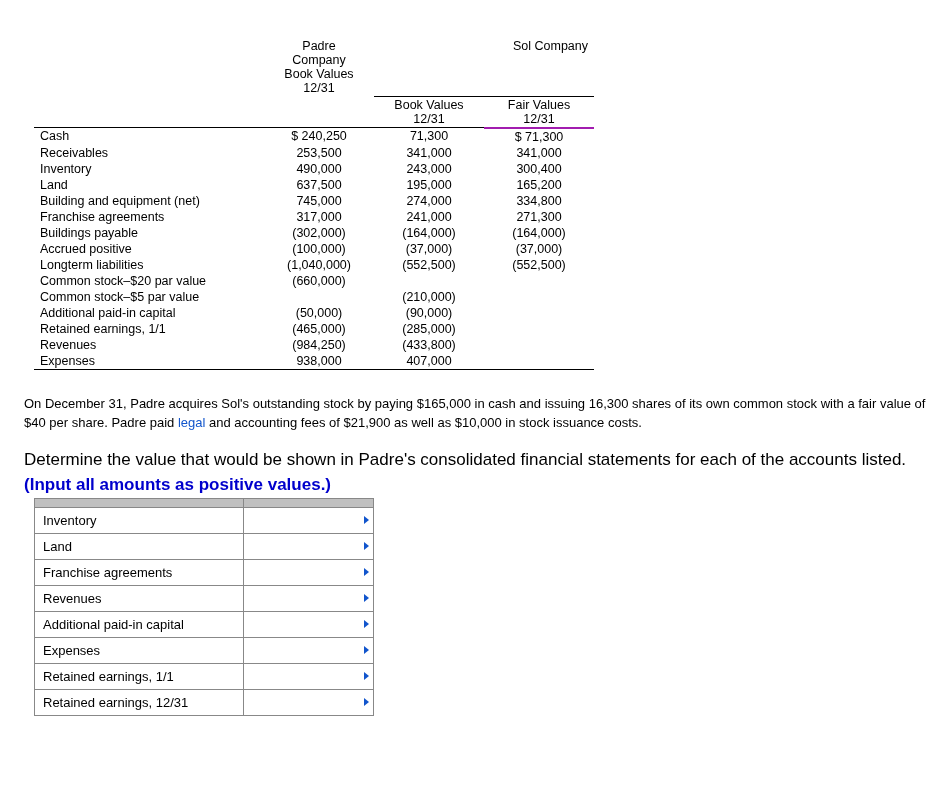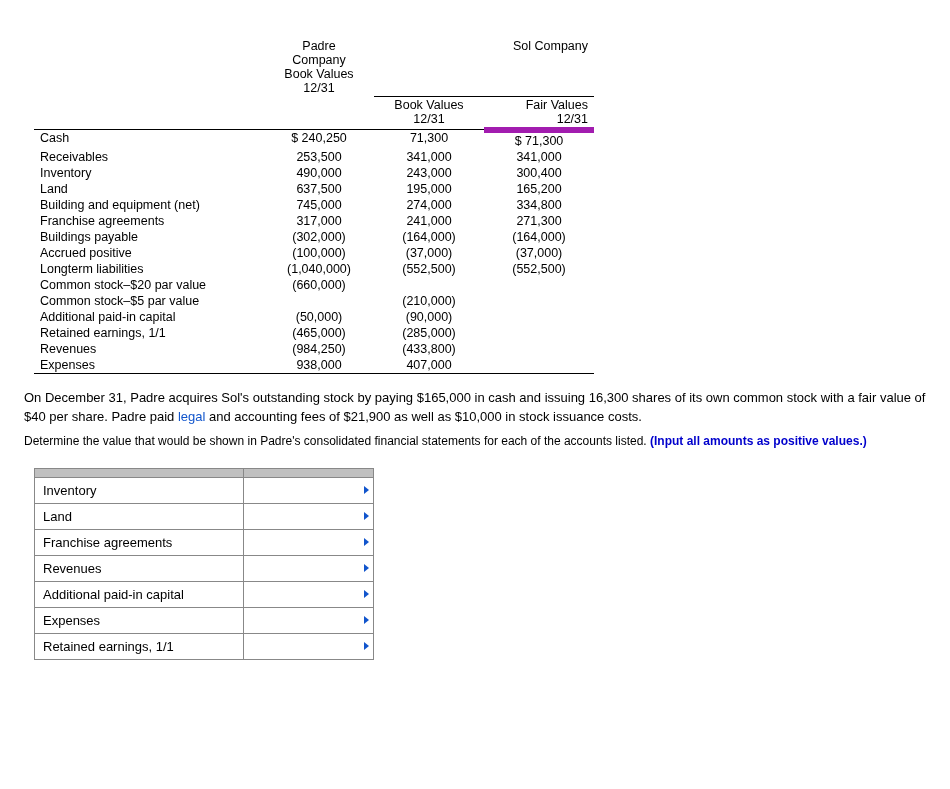--- a/index.html
+++ b/index.html
@@ -12,21 +12,21 @@
       width: 950px;
       min-height: 789px;
     }
     .intro-text {
       font-size: 13px;
       line-height: 1.5;
       margin-bottom: 18px;
       max-width: 920px;
     }
     .financial-table-wrapper {
-      margin-bottom: 14px;
+      margin-bottom: 24px;
       overflow-x: auto;
     }
     table.financial-table {
       border-collapse: collapse;
       font-size: 12.5px;
       margin-left: 10px;
     }
     table.financial-table td {
       padding: 1px 6px;
       white-space: nowrap;
@@ -53,27 +53,26 @@
       text-align: center;
     }
     .note-text {
       font-size: 13px;
       margin-bottom: 14px;
       font-style: italic;
     }
     .scenario-text {
       font-size: 13px;
       line-height: 1.5;
-      margin-bottom: 5px;
+      margin-bottom: 14px;
       max-width: 920px;
     }
     .determine-text {
-      font-size: 12px;
+      font-size: 17px;
       line-height: 1.5;
-      margin-bottom: 18px;
       max-width: 920px;
     }
     .determine-text .bold-blue {
       font-weight: bold;
       color: #0000cc;
     }
     .input-table-wrapper {
       margin-left: 10px;
     }
     table.input-table {
@@ -130,21 +129,21 @@
           Padre<br>Company<br>Book Values<br>12/31
         </td>
         <td class="col-num sol-header" colspan="2" style="text-align:right;">
           Sol Company
         </td>
       </tr>
       <tr class="underline-row">
         <td class="col-label"></td>
         <td class="col-num" style="border-bottom:1px solid #000;"></td>
         <td class="col-num" style="text-align:center; border-bottom:1px solid #000;">Book Values<br>12/31</td>
-        <td class="col-num" style="text-align:right; border-bottom:6px solid #a21caf;">Fair Values<br>12/31</td>
+        <td class="col-num" style="text-align:center; border-bottom:2px solid #a21caf;">Fair Values<br>12/31</td>
       </tr>
     </thead>
     <tbody id="financial-tbody">
     <tr>
           <td class="col-label">Cash</td>
           <td class="col-num">$ 240,250</td>
           <td class="col-num">71,300</td>
           <td class="col-num">$ 71,300</td>
         </tr>
         <tr>
@@ -275,15 +274,19 @@
           <td class="amount-cell"></td>
         </tr>
         <tr>
           <td class="account-cell">Expenses</td>
           <td class="amount-cell"></td>
         </tr>
         <tr>
           <td class="account-cell">Retained earnings, 1/1</td>
           <td class="amount-cell"></td>
         </tr>
+        <tr>
+          <td class="account-cell">Retained earnings, 12/31</td>
+          <td class="amount-cell"></td>
+        </tr>
       </tbody>
   </table>
 </div>
 
 </body></html>

